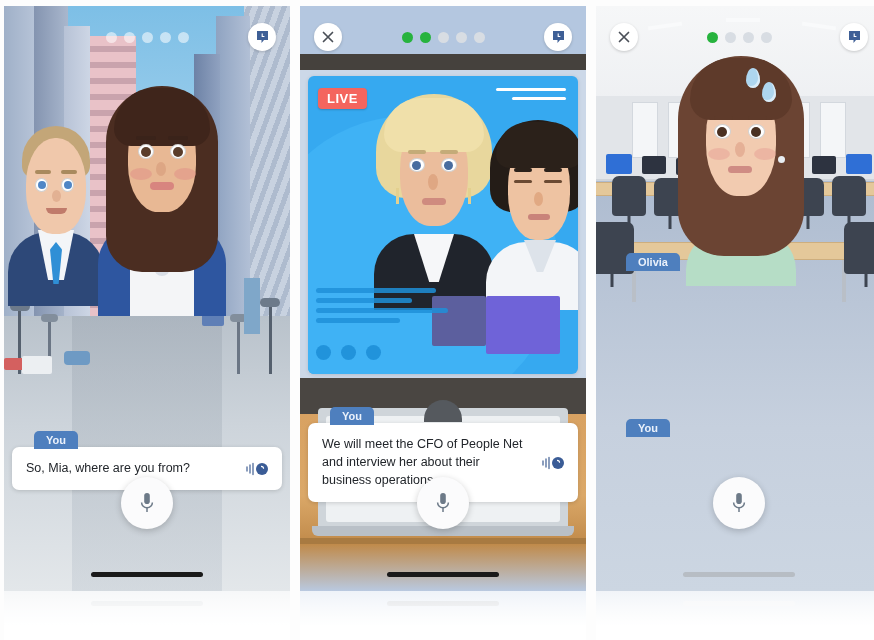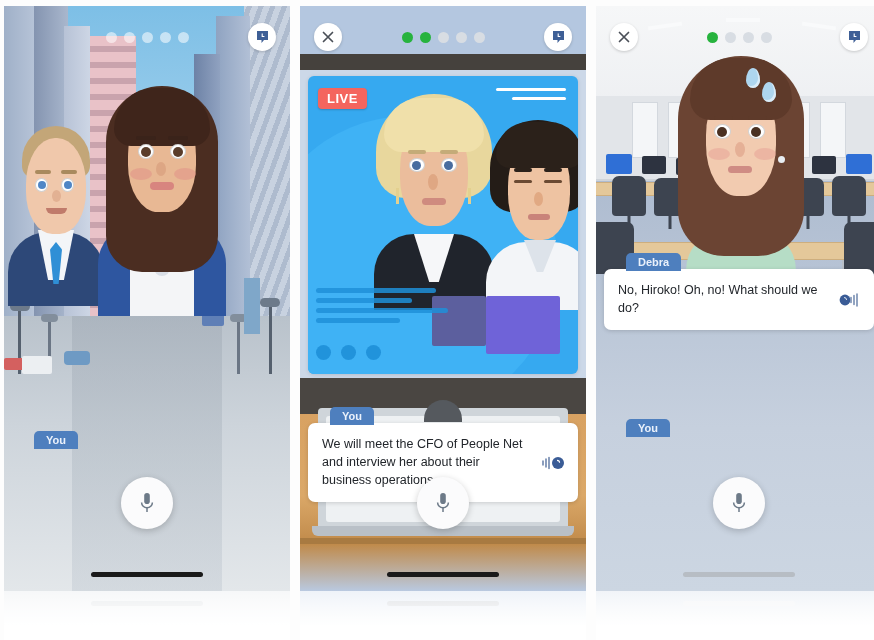--- a/index.html
+++ b/index.html
@@ -271,20 +271,30 @@
         <div class="circle-btn">
           <svg width="13" height="14" viewBox="0 0 13 14">
             <path d="M1 1h11v9H8l-2.5 3V10H1z" fill="#3e5f96"></path>
             <path d="M6.2 3.4v3.1h2.2" stroke="#ffffff" stroke-width="1.1" fill="none"></path>
           </svg>
         </div>
       </div>
 
       <div class="dlg" style="top:424px;">
         <span class="tag">You</span>
+        <div class="bubble">
+          <span>So, Mia, where are you from?</span>
+          <span class="spk">
+            <svg width="26" height="18" viewBox="0 0 26 18">
+              <path d="M3 7v4M6 5v8M9 3.5v11" stroke="#6f86ad" stroke-width="1.6" stroke-linecap="round" fill="none"></path>
+              <circle cx="18" cy="9" r="6" fill="#3a5c96"></circle>
+              <path d="M17 6.4c1.6 0 2.6 1 2.6 2.4" stroke="#fff" stroke-width="1.1" fill="none"></path>
+            </svg>
+          </span>
+        </div>
       </div>
 
       <div class="mic">
         <svg width="16" height="24" viewBox="0 0 16 24">
           <rect x="5.2" y="2" width="5.6" height="11" rx="2.8" fill="#6d7a88"></rect>
           <path d="M2.6 11.4a5.4 5.4 0 0 0 10.8 0" stroke="#6d7a88" stroke-width="1.5" fill="none"></path>
           <path d="M8 16.8V21" stroke="#6d7a88" stroke-width="1.5"></path>
         </svg>
       </div>
       <div class="homebar"></div>
@@ -499,31 +509,21 @@
         </div>
         <div class="circle-btn">
           <svg width="13" height="14" viewBox="0 0 13 14">
             <path d="M1 1h11v9H8l-2.5 3V10H1z" fill="#3e5f96"></path>
             <path d="M6.2 3.4v3.1h2.2" stroke="#ffffff" stroke-width="1.1" fill="none"></path>
           </svg>
         </div>
       </div>
 
       <div class="dlg" style="top:246px;">
-        <span class="tag">Debra</span>
-        <div class="bubble">
-          <span>No, Hiroko! Oh, no! What should we do?</span>
-          <span class="spk">
-            <svg width="26" height="18" viewBox="0 0 26 18">
-              <circle cx="9" cy="9" r="5.4" fill="#3a5c96"></circle>
-              <path d="M8.2 6.6c1.4 0 2.3.9 2.3 2.2" stroke="#fff" stroke-width="1" fill="none"></path>
-              <path d="M15 6.4v5.2M18 4.6v8.8M21 3v12" stroke="#6f86ad" stroke-width="1.5" stroke-linecap="round" fill="none"></path>
-            </svg>
-          </span>
-        </div>
+        <span class="tag">Olivia</span>
       </div>
 
       <div class="dlg" style="top:412px;">
         <span class="tag">You</span>
       </div>
 
       <div class="mic">
         <svg width="16" height="24" viewBox="0 0 16 24">
           <rect x="5.2" y="2" width="5.6" height="11" rx="2.8" fill="#6d7a88"></rect>
           <path d="M2.6 11.4a5.4 5.4 0 0 0 10.8 0" stroke="#6d7a88" stroke-width="1.5" fill="none"></path>

